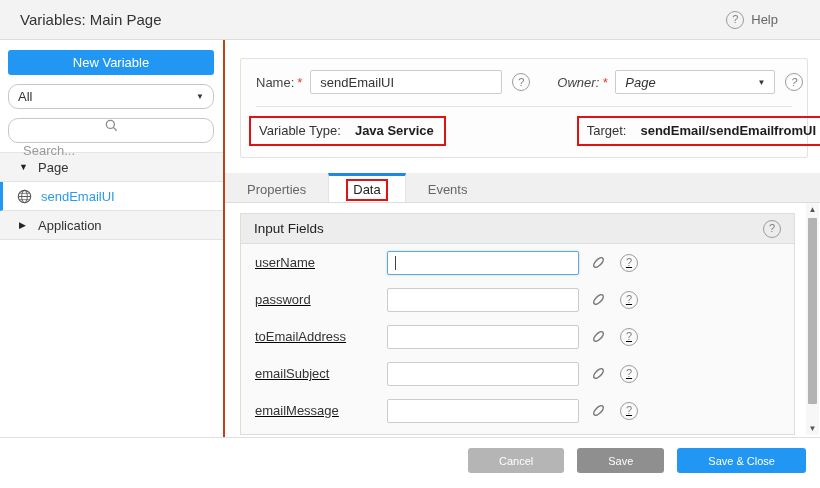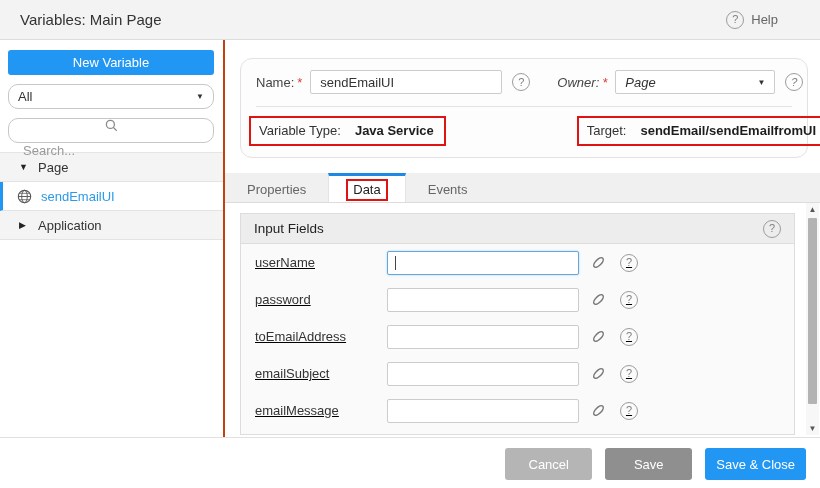--- a/index.html
+++ b/index.html
@@ -39,21 +39,21 @@
   .tree-row { height:29px; display:flex; align-items:center; gap:9px; background:#f4f4f4;
               border-bottom:1px solid #e3e3e3; font-size:13px; color:#333; padding-left:19px; cursor:pointer; }
   .tree-row .tcaret { font-size:9px; color:#222; width:10px; }
   .tree-row.selected { background:#fff; border-left:3px solid #2196f3; padding-left:14px; color:#2b9be8; }
   .globe-icon svg { display:block; }
 
   
   .main { flex:1; display:flex; flex-direction:column; background:#fff; min-width:0; }
 
   
-  .panel-top { margin:18px 12px 0 15px; border:1px solid #e2e2e2; background:#fdfdfd; border-radius:12px; }
+  .panel-top { margin:18px 12px 0 15px; border:1px solid #e2e2e2; background:#fdfdfd; border-radius:2px; }
   .form-row1 { display:flex; align-items:center; padding:11px 15px 12px; }
   .lbl { font-size:13px; color:#444; white-space:nowrap; }
   .req { color:#e53935; margin-left:3px; }
   .name-input { width:192px; height:24px; border:1px solid #ccc; border-radius:2px; padding:0 9px;
                 font-size:13px; color:#333; margin-left:8px; font-family:"Liberation Sans",sans-serif; }
   .owner-group { margin-left:27px; display:flex; align-items:center;font-style:italic; }
   .owner-select { width:160px; height:24px; border:1px solid #ccc; border-radius:2px; background:#fff;
                   display:flex; align-items:center; justify-content:space-between; padding:0 9px;
                   font-size:13px; color:#333; margin-left:8px; cursor:pointer; }
   .q-gap { margin-left:10px; }
@@ -92,22 +92,22 @@
   
   .vscroll { position:absolute; top:0; right:1px; bottom:2px; width:13px; background:#f7f7f7;
              display:flex; flex-direction:column; align-items:center; }
   .scroll-arrow { font-size:8px; color:#555; line-height:13px; height:13px; flex:none; cursor:pointer; }
   .scroll-thumb { width:9px; background:#b3b3b3; border-radius:1px; flex:1; margin:2px 0 18px; cursor:grab; }
 
   
   .footer { height:51px; border-top:1px solid #e0e0e0; background:#fff;
             display:flex; justify-content:flex-end; align-items:flex-start;
             gap:13px; padding:10px 14px 0 0; }
-  .btn { height:32px; min-width:87px; border:none; border-radius:3px; color:#fff; font-size:13px;
-         padding:0 11px; font-family:"Liberation Sans",sans-serif; cursor:pointer; }
+  .btn { height:25px; min-width:87px; border:none; border-radius:3px; color:#fff; font-size:11px;
+         padding:0 31px; font-family:"Liberation Sans",sans-serif; cursor:pointer; }
   .btn-cancel { background:#b5b5b5; }
   .btn-save { background:#8f8f8f; }
   .btn-primary { background:#2196f3; }
 </style>
 </head>
 <body>
 
 <div class="window">
 
   <div class="header">

